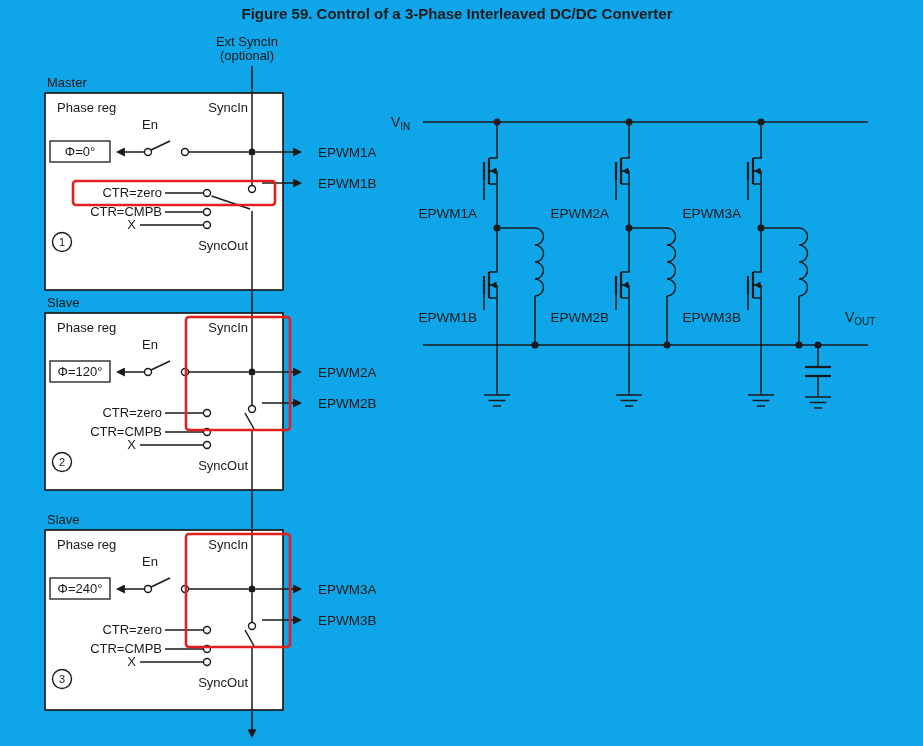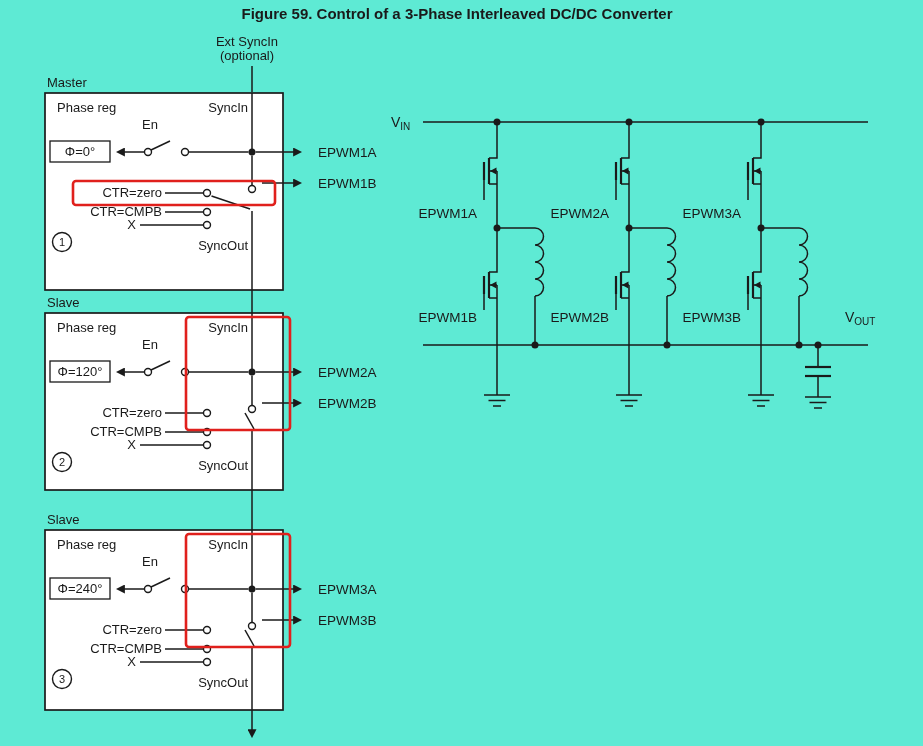--- a/index.html
+++ b/index.html
@@ -1,16 +1,16 @@
 <!DOCTYPE html>
 <html><head>
 <meta charset="utf-8">
 <style>
   html,body{margin:0;padding:0;background:#ffffff;}
-  .stage{position:relative;width:923px;height:746px;background:#5eead4;overflow:hidden;
+  .stage{position:relative;width:923px;height:746px;background:#0ea5e9;overflow:hidden;
          font-family:"Liberation Sans",sans-serif;}
   svg text{font-family:"Liberation Sans",sans-serif;font-size:13px;fill:#1a1a1a;}
   .title{font-size:15px;font-weight:bold;text-anchor:middle;}
   .tend{text-anchor:end;}
   .tmid{text-anchor:middle;}
   .tsig{font-size:13.5px;}
   .tnum{font-size:11px;text-anchor:middle;}
   .tsub{font-size:10px;}
   .tv{font-size:14px;}
   .wire{fill:none;stroke:#1a1a1a;stroke-width:1.5;}

